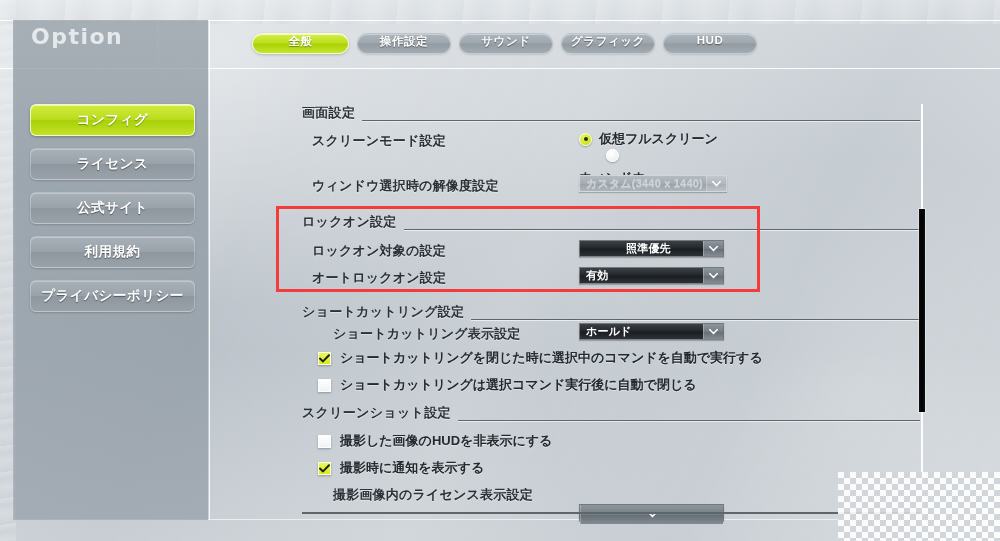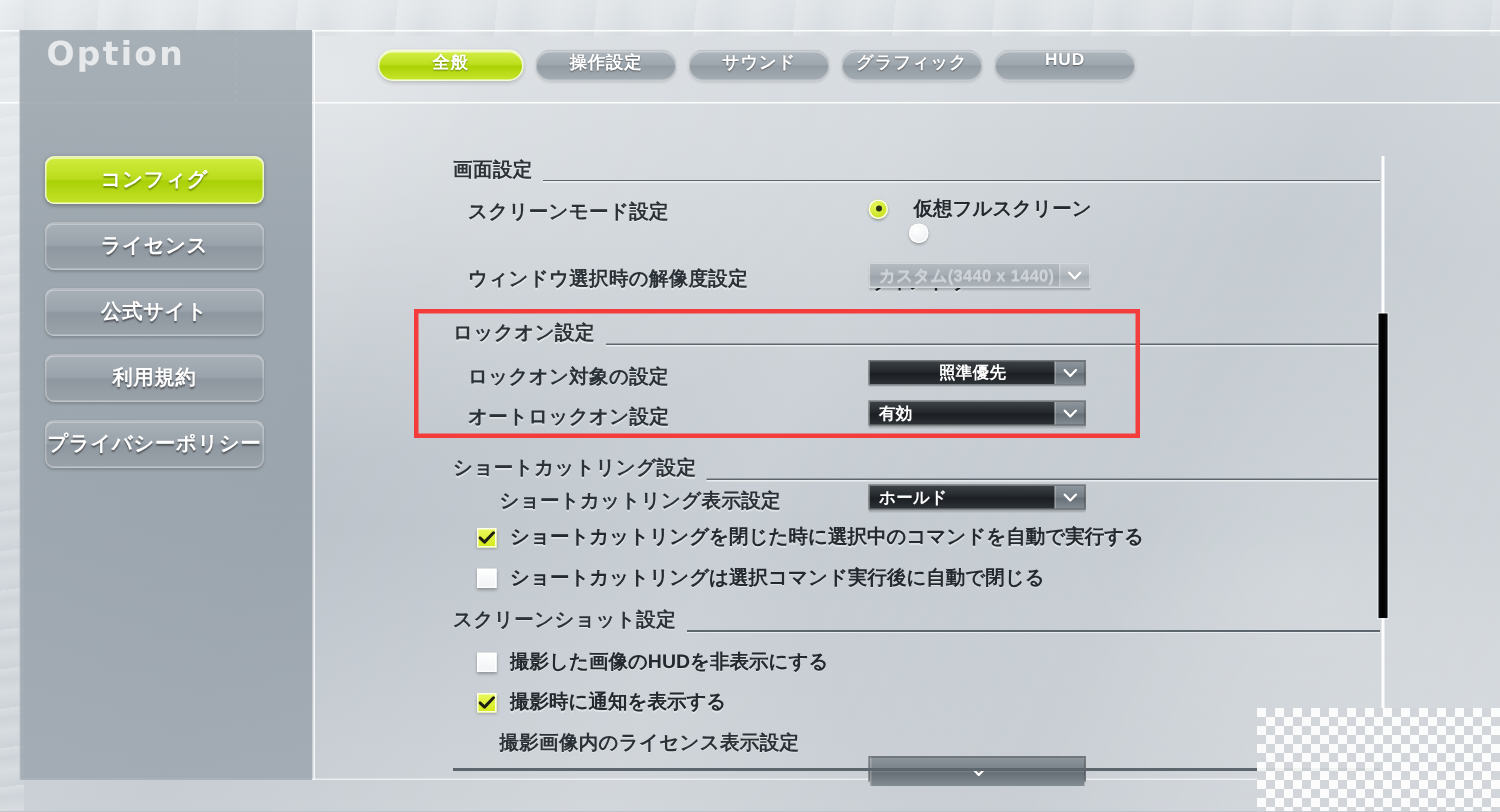--- a/index.html
+++ b/index.html
@@ -83,21 +83,21 @@
     letter-spacing: 1.5px;
     color: rgba(255,255,255,.72);
     font-weight: 700;
     font-family: "DejaVu Sans", sans-serif;
     white-space: nowrap;
   }
 
   .side-btn {
     position: absolute;
     left: 30px;
-    width: 146px;
+    width: 165px;
     height: 32px;
     border-radius: 6px;
     display: flex;
     align-items: center;
     justify-content: center;
     font-size: 13.5px;
     font-weight: bold;
     color: #fff;
     text-shadow: 0 1px 1px rgba(0,0,0,.45);
     box-sizing: border-box;
@@ -219,21 +219,21 @@
   }
   .dd.disabled .val { color: #cdd3d8; text-shadow: 0 1px 0 rgba(255,255,255,.3); }
   .dd.disabled .arrow {
     background: linear-gradient(180deg, #c3c9ce 0%, #b0b7bd 50%, #a6adb3 51%, #bcc2c8 100%);
   }
 
   .radio-row {
     position: absolute;
     display: flex;
     align-items: center;
-    gap: 17px;
+    gap: 7px;
   }
   .radio {
     width: 13px; height: 13px; border-radius: 50%;
     box-sizing: border-box;
     background: radial-gradient(circle at 38% 32%, #ffffff 0%, #f2f4f5 55%, #d9dde0 100%);
     box-shadow: 0 1px 2px rgba(0,0,0,.30), inset 0 0 0 1px rgba(255,255,255,.9);
     display: flex; align-items: center; justify-content: center;
   }
   .radio.on {
     background: radial-gradient(circle at 38% 32%, #e7f75e 0%, #cfe62a 55%, #b7d30c 100%);

